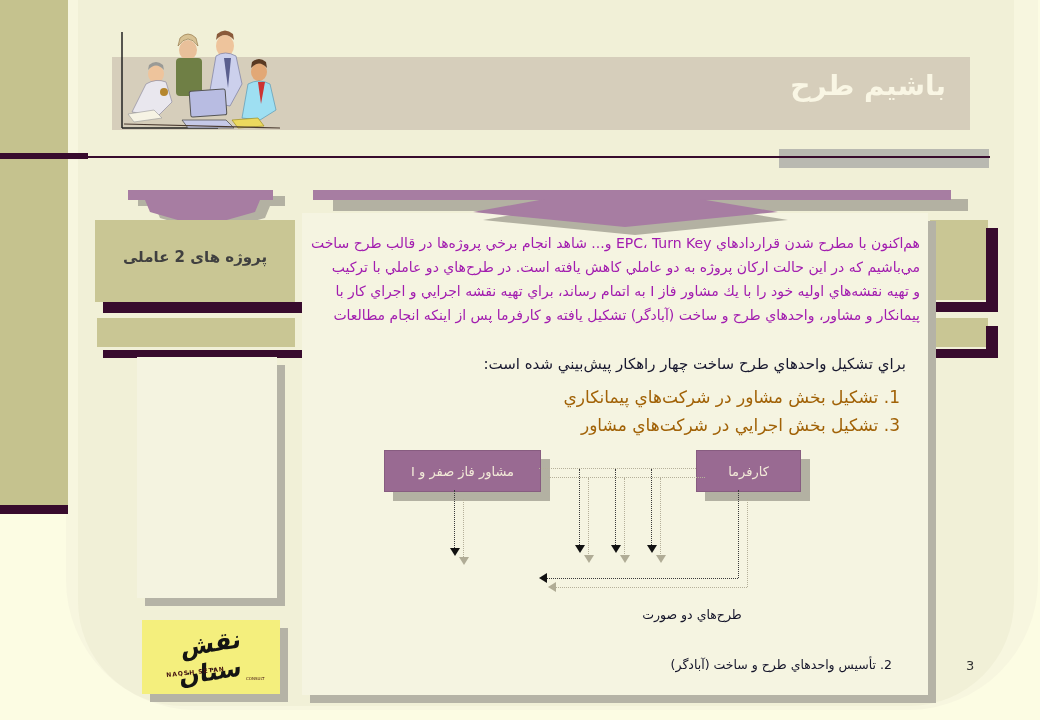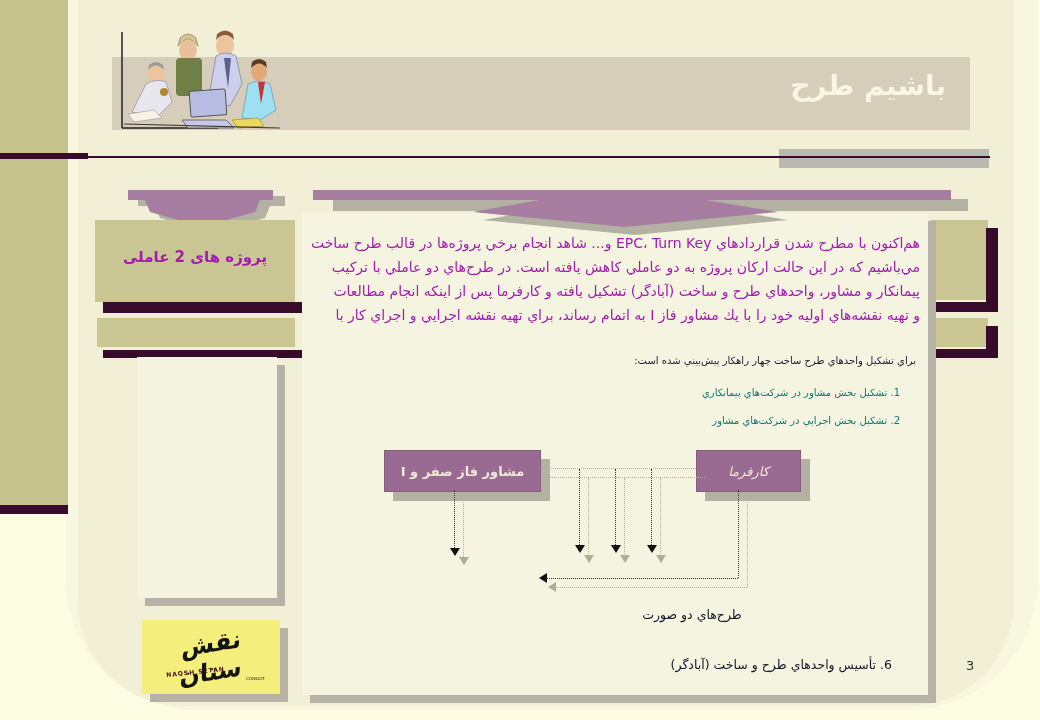--- a/index.html
+++ b/index.html
@@ -21,42 +21,42 @@
   .slide-title{
     position:absolute;right:24px;top:12px;
     font-size:28px;font-weight:bold;color:#f9f6e4;letter-spacing:1px;
   }
   
   .rule-gray{left:779px;top:149px;width:210px;height:19px;background:#b9b9b1;}
   .rule-line{left:0;top:156px;width:990px;height:2px;background:#380b2d;}
   .rule-thick{left:0;top:153px;width:88px;height:6px;background:#380b2d;}
   
   .lbox1{left:95px;top:220px;width:200px;height:82px;background:#c9c694;}
-  .lbox1 .t{position:absolute;left:0;right:0;top:28px;text-align:center;font-size:15px;font-weight:bold;color:#a21caf;}
+  .lbox1 .t{position:absolute;left:0;right:0;top:28px;text-align:center;font-size:15px;font-weight:bold;color:#404040;}
   .mbar1{left:103px;top:302px;width:202px;height:11px;background:#380b2d;}
   .lbox2{left:97px;top:318px;width:198px;height:29px;background:#c9c694;}
   .mbar2{left:103px;top:350px;width:202px;height:8px;background:#380b2d;}
   .lpanel{left:137px;top:357px;width:140px;height:241px;background:#f4f3e0;box-shadow:8px 8px 0 #b5b3a6;}
   .logo{left:142px;top:620px;width:138px;height:74px;background:#f4ef7d;box-shadow:8px 8px 0 #b5b3a6;overflow:hidden;}
   .logo .cal{
     position:absolute;left:6px;top:10px;width:126px;text-align:center;
     font-size:24px;font-weight:bold;color:#141414;
     transform:rotate(-9deg) skewX(-10deg);letter-spacing:-1px;
   }
   .logo .lat{position:absolute;left:24px;top:48px;font-size:6px;font-weight:bold;color:#401010;transform:rotate(-6deg);letter-spacing:1px;}
   .logo .tag{position:absolute;left:104px;top:56px;font-size:4px;color:#401010;}
   
   .rbox{background:#c9c694;}
   .rmar{background:#380b2d;}
   
   .panel{left:302px;top:213px;width:626px;height:482px;background:#f5f4e1;box-shadow:8px 8px 0 #b5b3a6;}
   .p1{position:absolute;left:120px;right:8px;top:18px;text-align:center;color:#a21caf;font-size:14px;}
   .p1 div{line-height:24px;white-space:nowrap;}
-  .pline{position:absolute;right:12px;color:#18182f;font-size:10px;white-space:nowrap;}
-  .item{position:absolute;right:28px;color:#0f766e;font-size:10px;white-space:nowrap;}
+  .pline{position:absolute;right:22px;color:#18182f;font-size:15px;white-space:nowrap;}
+  .item{position:absolute;right:28px;color:#a16207;font-size:17px;white-space:nowrap;}
   
   .dbox{
     position:absolute;background:#996a92;border:1px solid #875c80;
     box-shadow:9px 9px 0 #b3b1a2;color:#f2ead8;font-size:13px;
     display:flex;align-items:center;justify-content:center;white-space:nowrap;
   }
   .dot-dark{border-color:#3a3a3a !important;}
   .dot-tan{border-color:#b5b09a !important;}
   .vline{position:absolute;width:0;border-left:1px dotted;}
   .hline{position:absolute;height:0;border-top:1px dotted;}
@@ -145,32 +145,32 @@
 <div class="abs rmar" style="left:930px;top:302px;width:68px;height:10px;"></div>
 <div class="abs rbox" style="left:930px;top:318px;width:58px;height:29px;"></div>
 <div class="abs rmar" style="left:986px;top:326px;width:12px;height:31px;"></div>
 <div class="abs rmar" style="left:930px;top:349px;width:68px;height:9px;"></div>
 
 <div class="abs panel">
 
   <div class="p1">
     <div>هم‌اكنون با مطرح شدن قراردادهاي EPC، Turn Key و... شاهد انجام برخي پروژه‌ها در قالب طرح ساخت</div>
     <div>مي‌باشيم كه در اين حالت اركان پروژه به دو عاملي كاهش يافته است. در طرح‌هاي دو عاملي با تركيب</div>
+    <div>و تهيه نقشه‌هاي اوليه خود را با يك مشاور فاز I به اتمام رساند، براي تهيه نقشه اجرايي و اجراي كار با</div>
     <div>پيمانكار و مشاور، واحدهاي طرح و ساخت (آبادگر) تشكيل يافته و كارفرما پس از اينكه انجام مطالعات</div>
-    <div>و تهيه نقشه‌هاي اوليه خود را با يك مشاور فاز I به اتمام رساند، براي تهيه نقشه اجرايي و اجراي كار با</div>
   </div>
 
   <div class="pline" style="top:142px;">براي تشكيل واحدهاي طرح ساخت چهار راهكار پيش‌بيني شده است:</div>
   <div class="item" style="top:174px;">1. تشكيل بخش مشاور در شركت‌هاي پيمانكاري</div>
-  <div class="item" style="top:202px;">2. تشكيل بخش اجرايي در شركت‌هاي مشاور</div>
-
-  <div class="dbox" style="left:82px;top:237px;width:155px;height:40px;font-weight:bold;">
+  <div class="item" style="top:202px;">3. تشكيل بخش اجرايي در شركت‌هاي مشاور</div>
+
+  <div class="dbox" style="left:82px;top:237px;width:155px;height:40px;">
     <span>مشاور فاز صفر و I</span>
   </div>
-  <div class="dbox" style="left:394px;top:237px;width:103px;height:40px;font-style:italic;">
+  <div class="dbox" style="left:394px;top:237px;width:103px;height:40px;">
     <span>كارفرما</span>
   </div>
 
   <div class="hline dot-tan" style="left:237px;top:255px;width:157px;"></div>
   <div class="hline dot-tan" style="left:246px;top:264px;width:157px;border-top-color:#cfcab2;"></div>
 
   <div class="vline dot-dark" style="left:152px;top:277px;height:60px;"></div>
   <div class="arr-down" style="left:148px;top:335px;"></div>
   <div class="vline dot-tan" style="left:161px;top:286px;height:60px;"></div>
   <div class="arr-down gray" style="left:157px;top:344px;"></div>
@@ -190,21 +190,21 @@
 
   <div class="vline dot-dark" style="left:436px;top:277px;height:88px;"></div>
   <div class="vline dot-tan" style="left:445px;top:286px;height:88px;"></div>
   <div class="hline dot-dark" style="left:243px;top:365px;width:193px;"></div>
   <div class="arr-left" style="left:237px;top:360px;"></div>
   <div class="hline dot-tan" style="left:252px;top:374px;width:193px;"></div>
   <div class="arr-left gray" style="left:246px;top:369px;"></div>
 
   <div class="caption">طرح‌هاي دو صورت</div>
 
-  <div class="bitem" style="top:444px;font-size:12.5px;">6. تأسيس واحدهاي طرح و ساخت (آبادگر)</div>
+  <div class="bitem" style="top:444px;font-size:12.5px;">2. تأسيس واحدهاي طرح و ساخت (آبادگر)</div>
 </div>
 
 <svg class="abs" style="left:303px;top:184px;" width="680" height="56" viewBox="0 0 680 56">
   <rect x="30" y="15" width="635" height="12" fill="#b3b1a2"></rect>
   <polygon points="180,36 252,23 407,23 485,36 332,51" fill="#b3b1a2"></polygon>
   <rect x="10" y="6" width="638" height="10" fill="#a77da2"></rect>
   <polygon points="170,28 242,15 397,15 475,28 322,43" fill="#a77da2"></polygon>
 </svg>
 
 <div class="abs page-num">3</div>

